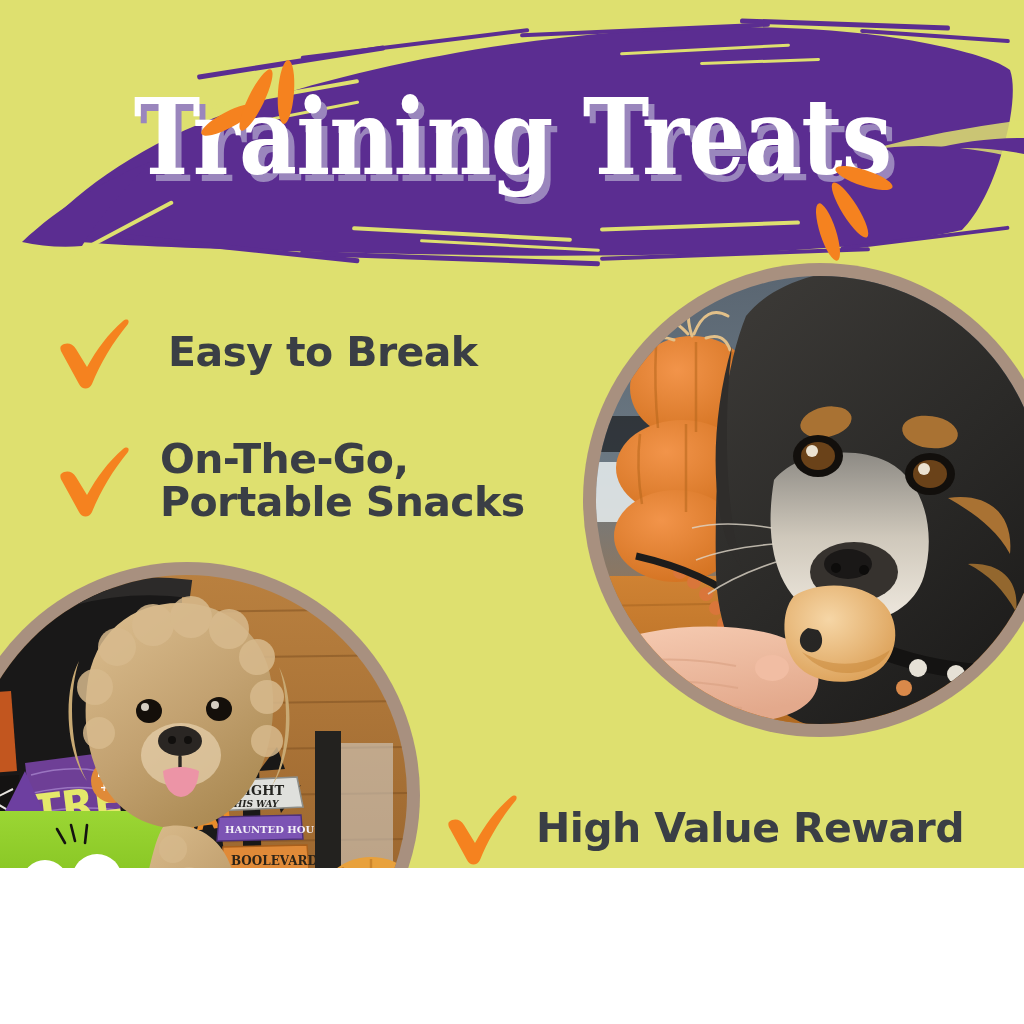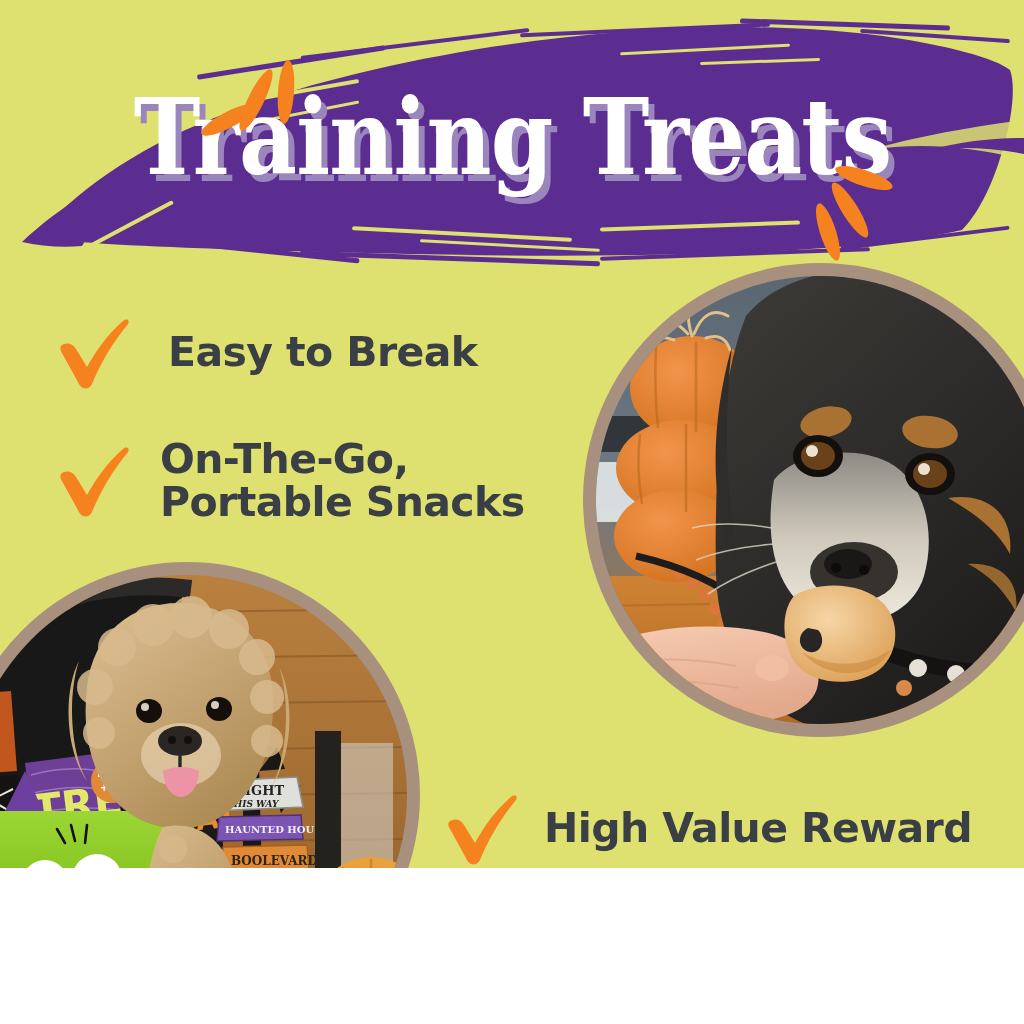--- a/index.html
+++ b/index.html
@@ -113,21 +113,21 @@
     white-space: pre-line;
   }
 
   #bullet-1 { left: 58px; top: 316px; }
   #bullet-1 .bullet-text { margin-left: 36px; }
 
   #bullet-2 { left: 58px; top: 438px; align-items: center; }
   #bullet-2 .bullet-text { margin-left: 28px; }
 
   #bullet-3 { left: 446px; top: 792px; }
-  #bullet-3 .bullet-text { margin-left: 24px; }
+  #bullet-3 .bullet-text { margin-left: 16px; }
 
   #bullet-4 { left: 446px; top: 906px; }
   #bullet-4 .bullet-text { margin-left: 24px; }
 </style>
 </head>
 <body>
 
 <div id="poster">
 
   <div id="header-banner">

